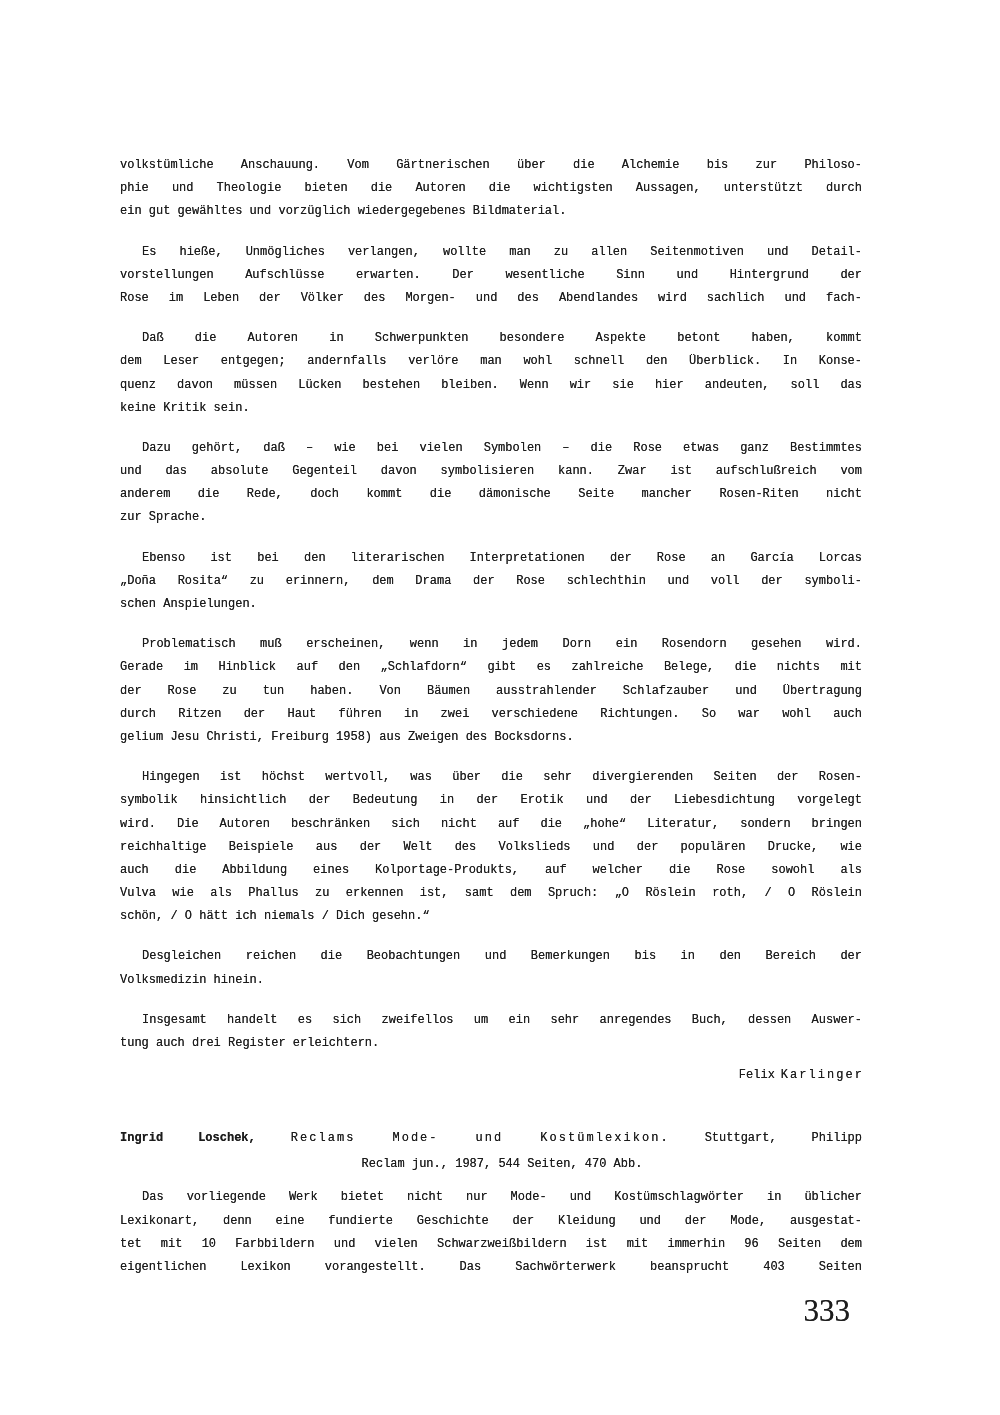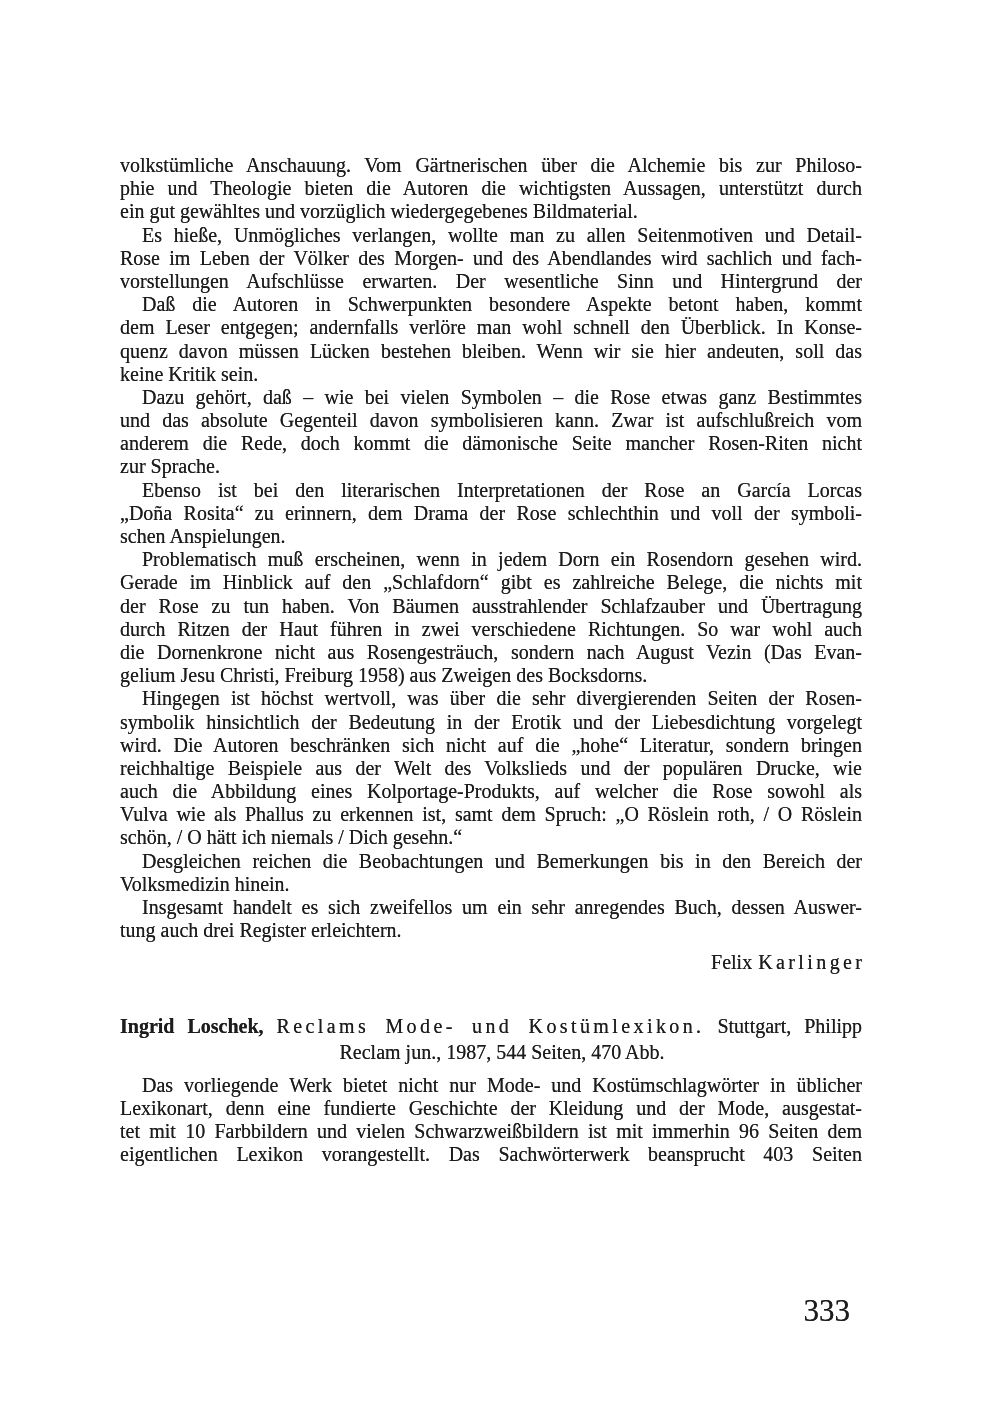--- a/index.html
+++ b/index.html
@@ -10,25 +10,26 @@
     background: #ffffff;
     overflow: hidden;
     font-family: "Liberation Serif", "DejaVu Serif", serif;
     color: #1c1c1c;
   }
   .column {
     position: absolute;
     left: 120px;
     top: 154px;
     width: 742px;
-    font-size: 20px;
+    font-size: 12px;
     text-shadow: 0 0 0.6px rgba(10,10,10,0.75);
+    font-family: Liberation Mono, monospace;
   }
   .para { margin: 0; padding: 0; }
-  .para + .para { margin-top: 0; }
+  .para + .para { margin-top: 17px; }
   .line {
     height: 23.2px;
     line-height: 23.2px;
     text-align: justify;
     text-align-last: left;
     white-space: nowrap;
   }
   .line.jl {
     text-align-last: justify;
     white-space: normal;
@@ -80,22 +81,22 @@
   <div class="column">
 
     <div id="review-paras">
         <div class="para">
           <div class="line jl">volkstümliche Anschauung. Vom Gärtnerischen über die Alchemie bis zur Philoso-</div>
           <div class="line jl">phie und Theologie bieten die Autoren die wichtigsten Aussagen, unterstützt durch</div>
           <div class="line">ein gut gewähltes und vorzüglich wiedergegebenes Bildmaterial.</div>
         </div>
         <div class="para">
           <div class="line jl ind">Es hieße, Unmögliches verlangen, wollte man zu allen Seitenmotiven und Detail-</div>
+          <div class="line jl">vorstellungen Aufschlüsse erwarten. Der wesentliche Sinn und Hintergrund der</div>
           <div class="line jl">Rose im Leben der Völker des Morgen- und des Abendlandes wird sachlich und fach-</div>
-          <div class="line jl">vorstellungen Aufschlüsse erwarten. Der wesentliche Sinn und Hintergrund der</div>
         </div>
         <div class="para">
           <div class="line jl ind">Daß die Autoren in Schwerpunkten besondere Aspekte betont haben, kommt</div>
           <div class="line jl">dem Leser entgegen; andernfalls verlöre man wohl schnell den Überblick. In Konse-</div>
           <div class="line jl">quenz davon müssen Lücken bestehen bleiben. Wenn wir sie hier andeuten, soll das</div>
           <div class="line">keine Kritik sein.</div>
         </div>
         <div class="para">
           <div class="line jl ind">Dazu gehört, daß – wie bei vielen Symbolen – die Rose etwas ganz Bestimmtes</div>
           <div class="line jl">und das absolute Gegenteil davon symbolisieren kann. Zwar ist aufschlußreich vom</div>
@@ -105,21 +106,20 @@
         <div class="para">
           <div class="line jl ind">Ebenso ist bei den literarischen Interpretationen der Rose an García Lorcas</div>
           <div class="line jl">„Doña Rosita“ zu erinnern, dem Drama der Rose schlechthin und voll der symboli-</div>
           <div class="line">schen Anspielungen.</div>
         </div>
         <div class="para">
           <div class="line jl ind">Problematisch muß erscheinen, wenn in jedem Dorn ein Rosendorn gesehen wird.</div>
           <div class="line jl">Gerade im Hinblick auf den „Schlafdorn“ gibt es zahlreiche Belege, die nichts mit</div>
           <div class="line jl">der Rose zu tun haben. Von Bäumen ausstrahlender Schlafzauber und Übertragung</div>
           <div class="line jl">durch Ritzen der Haut führen in zwei verschiedene Richtungen. So war wohl auch</div>
-          <div class="line jl">die Dornenkrone nicht aus Rosengesträuch, sondern nach August Vezin (Das Evan-</div>
           <div class="line">gelium Jesu Christi, Freiburg 1958) aus Zweigen des Bocksdorns.</div>
         </div>
         <div class="para">
           <div class="line jl ind">Hingegen ist höchst wertvoll, was über die sehr divergierenden Seiten der Rosen-</div>
           <div class="line jl">symbolik hinsichtlich der Bedeutung in der Erotik und der Liebesdichtung vorgelegt</div>
           <div class="line jl">wird. Die Autoren beschränken sich nicht auf die „hohe“ Literatur, sondern bringen</div>
           <div class="line jl">reichhaltige Beispiele aus der Welt des Volkslieds und der populären Drucke, wie</div>
           <div class="line jl">auch die Abbildung eines Kolportage-Produkts, auf welcher die Rose sowohl als</div>
           <div class="line jl">Vulva wie als Phallus zu erkennen ist, samt dem Spruch: „O Röslein roth, / O Röslein</div>
           <div class="line">schön, / O hätt ich niemals / Dich gesehn.“</div>

